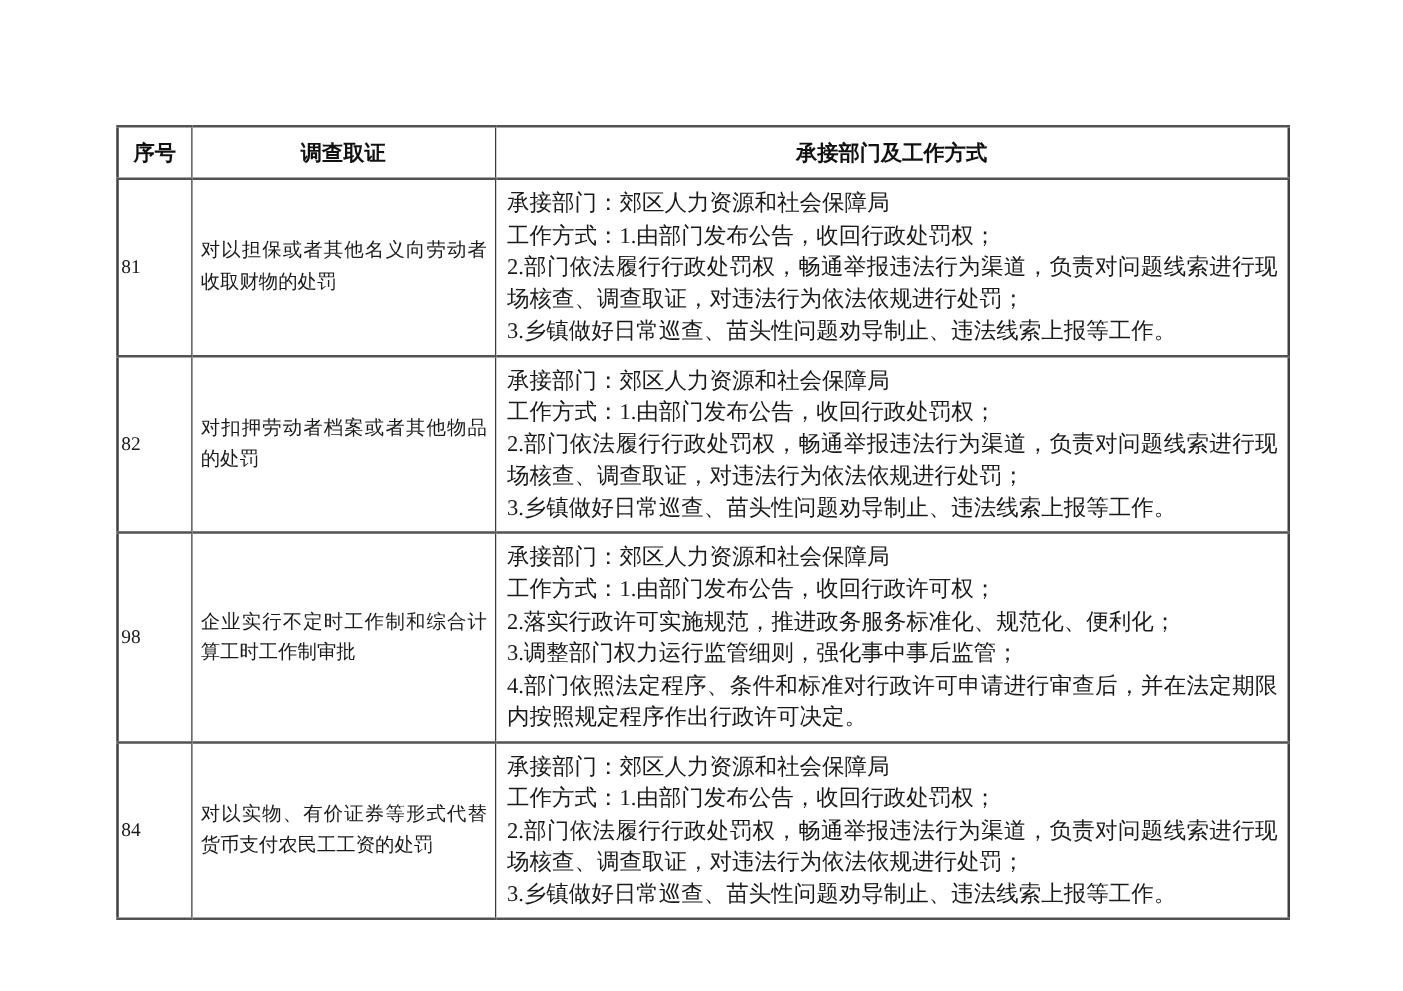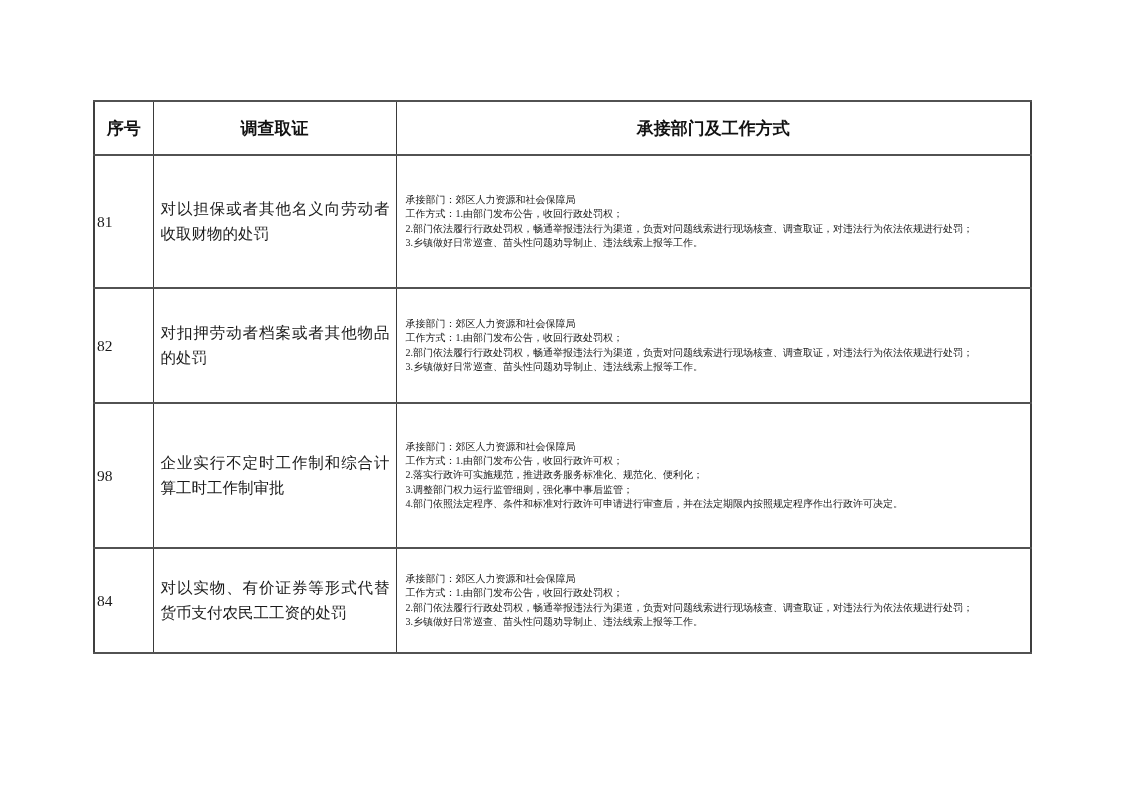--- a/index.html
+++ b/index.html
@@ -31,21 +31,21 @@
     border-right: 1px solid #3a3a3a;
     border-top: 2px solid #525252;
     border-bottom: 2px solid #525252;
     vertical-align: middle;
     box-sizing: border-box;
   }
   .transfer-table col.c-id   { width: 59px;  }
   .transfer-table col.c-name { width: 243px; }
   .transfer-table col.c-det  { width: 635px; }
 
-  .transfer-table thead tr { height: 54px; }
+  .transfer-table thead tr { height: 42px; }
   .transfer-table tbody tr:nth-child(1) { height: 133px; }
   .transfer-table tbody tr:nth-child(2) { height: 115px; }
   .transfer-table tbody tr:nth-child(3) { height: 145px; }
   .transfer-table tbody tr:nth-child(4) { height: 105px; }
 
   .transfer-table th {
     font-size: 17px;
     font-weight: bold;
     text-align: center;
     color: #111111;
@@ -58,21 +58,21 @@
   }
   td.col-name {
     font-size: 15.5px;
     line-height: 1.58;
     padding: 4px 6px 4px 7px;
     text-align: justify;
     text-justify: inter-character;
     font-family: Liberation Serif, serif;
   }
   td.col-detail {
-    font-size: 10px;
+    font-size: 18px;
     line-height: 1.42;
     padding: 6px 8px 6px 9px;
   }
   .detail-line {
     margin: 0;
     text-align: justify;
     text-justify: inter-character;
   }
   .footer-page-number {
     position: absolute;

